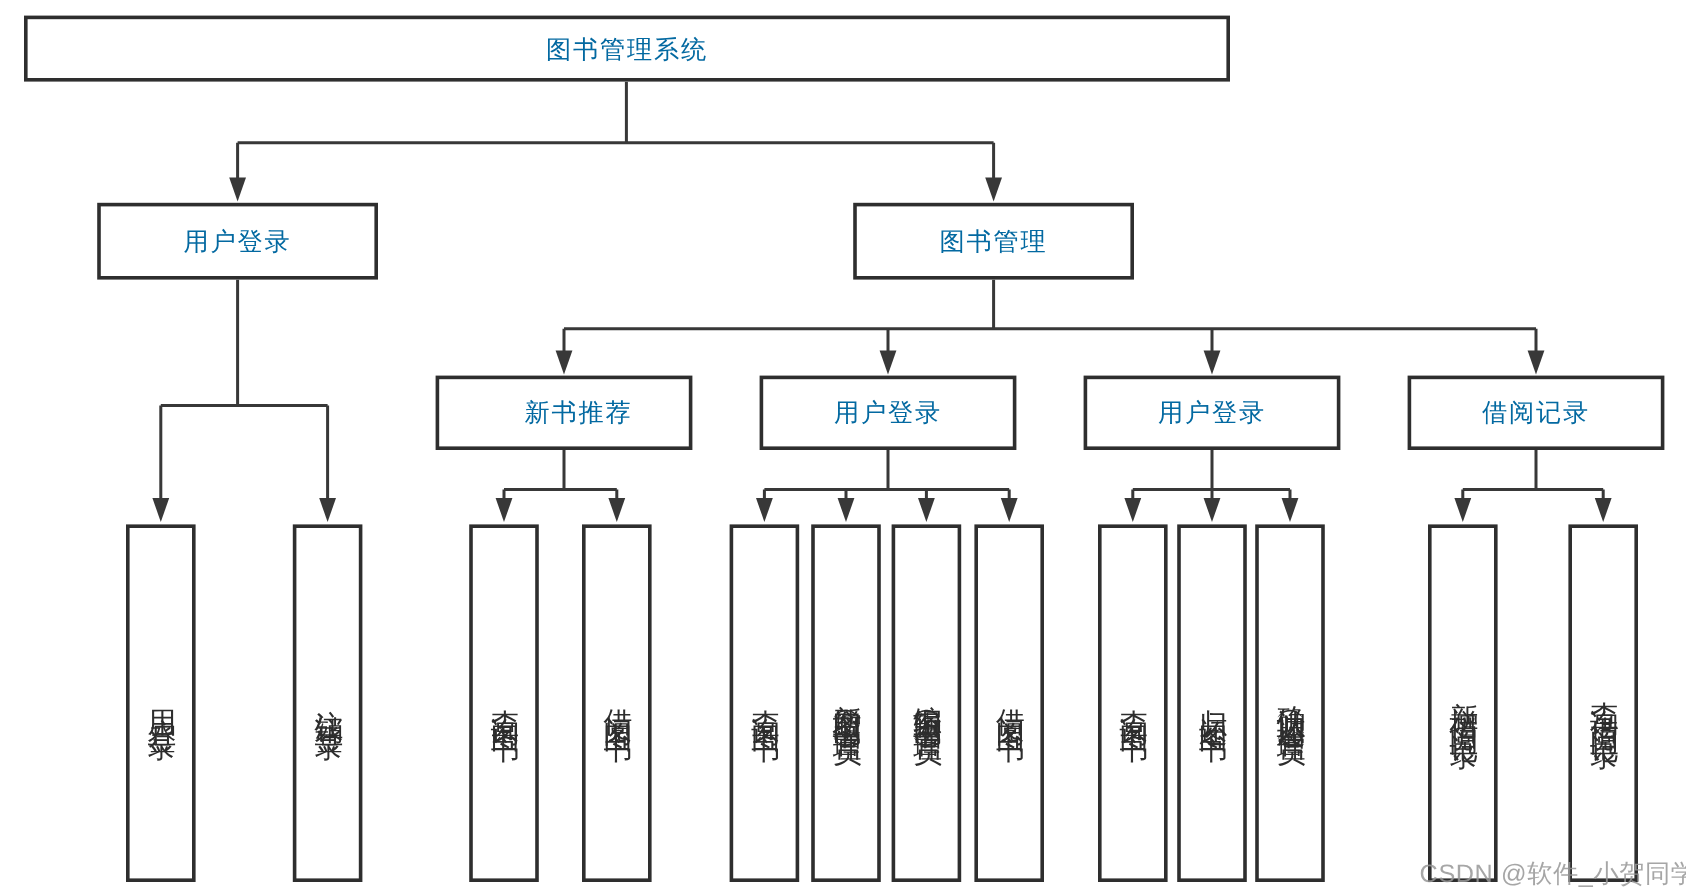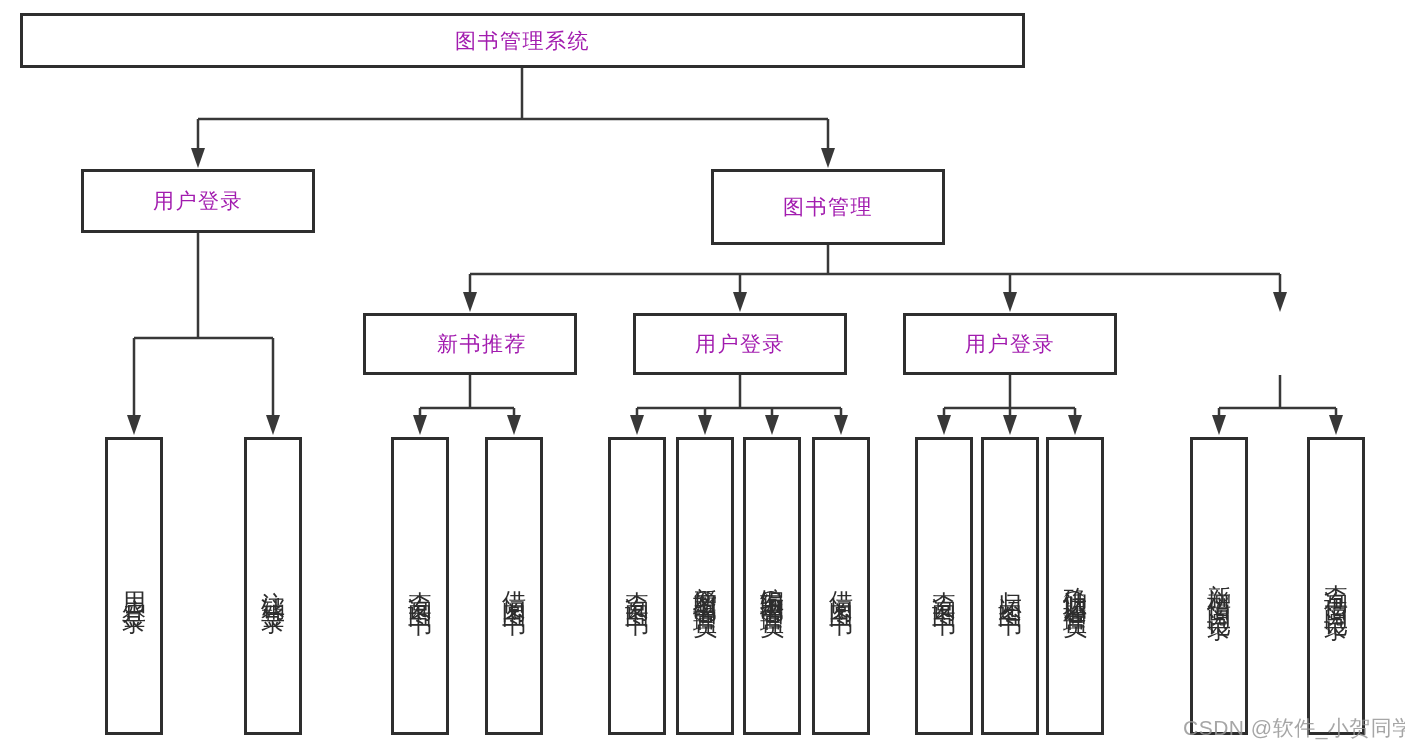--- a/index.html
+++ b/index.html
@@ -28,21 +28,21 @@
     border: 3px solid #2e2e2e;
     display: flex;
     align-items: center;
     justify-content: center;
     z-index: 2;
     color: #2d2d2d;
   }
   .hbox span {
     font-size: 21px;
     letter-spacing: 1.5px;
-    color: #a21caf;
+    color: #0369a1;
     white-space: nowrap;
   }
   .leaf {
     width: 58px;
     top: 437px;
     height: 298px;
   }
   .leaf span {
     writing-mode: vertical-rl;
     text-orientation: mixed;
@@ -118,32 +118,35 @@
     </g>
   </svg>
 
   <div class="node hbox" style="left:20px; top:13px; width:1005px; height:55px;">
     <span>图书管理系统</span>
   </div>
 
   <div class="node hbox" style="left:81px; top:169px; width:234px; height:64px;">
     <span>用户登录</span>
   </div>
-  <div class="node hbox" style="left:711px; top:169px; width:234px; height:76px;">
+  <div class="node hbox" style="left:711px; top:169px; width:234px; height:64px;">
     <span>图书管理</span>
   </div>
 
   <div class="node hbox" style="left:363px; top:313px; width:214px; height:62px;padding-left:24px;">
     <span>新书推荐</span>
   </div>
   <div class="node hbox" style="left:633px; top:313px; width:214px; height:62px;">
     <span>用户登录</span>
   </div>
   <div class="node hbox" style="left:903px; top:313px; width:214px; height:62px;">
     <span>用户登录</span>
+  </div>
+  <div class="node hbox" style="left:1173px; top:313px; width:214px; height:62px;">
+    <span>借阅记录</span>
   </div>
 
   <div class="node leaf" style="left:105px;">
     <span>用户登录</span>
   </div>
   <div class="node leaf" style="left:244px;">
     <span>注销登录</span>
   </div>
 
   <div class="node leaf" style="left:391px;">

